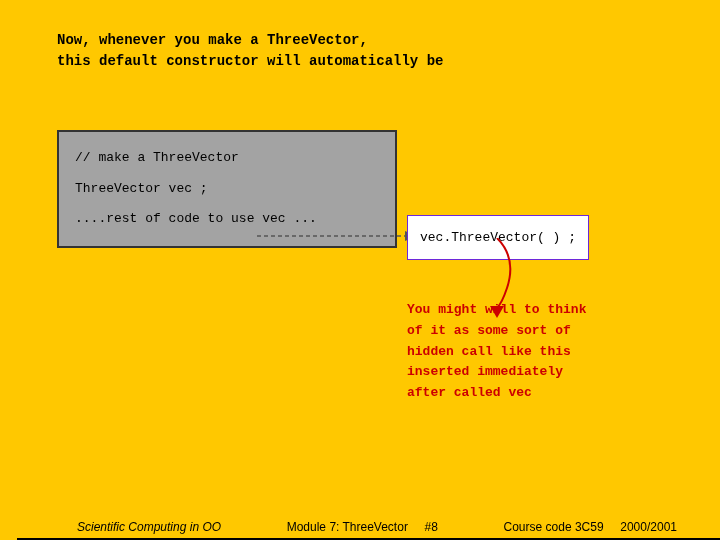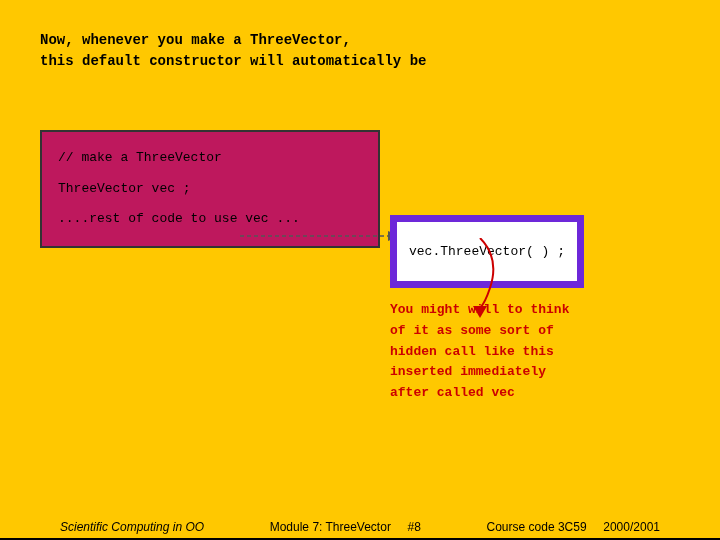--- a/index.html
+++ b/index.html
@@ -11,49 +11,50 @@
       font-family: Arial, sans-serif;
       overflow: hidden;
       position: relative;
     }
 
     .slide-container {
       width: 636px;
       height: 540px;
       position: relative;
       padding: 30px 40px 20px 40px;
+      margin-left: 17px;
     }
 
     .intro-text {
       font-size: 14px;
       color: #000;
       font-weight: bold;
       line-height: 1.5;
       margin-bottom: 20px;
       font-family: 'Courier New', monospace;
     }
 
     .code-box {
-      background: #be185d;
+      background: #a3a3a3;
       border: 2px solid #333;
       padding: 14px 16px;
       width: 340px;
       position: absolute;
       top: 130px;
       left: 40px;
       font-family: 'Courier New', monospace;
       font-size: 13px;
       line-height: 1.9;
       color: #000;
     }
 
     .vec-call-box {
       background: white;
-      border: 7px solid #6d28d9;
-      padding: 22px 12px;
+      border: 1px solid #6d28d9;
+      padding: 14px 12px;
       position: absolute;
       top: 215px;
       left: 390px;
       font-family: 'Courier New', monospace;
       font-size: 13px;
       color: #000;
     }
 
     .annotation-text {
       position: absolute;

